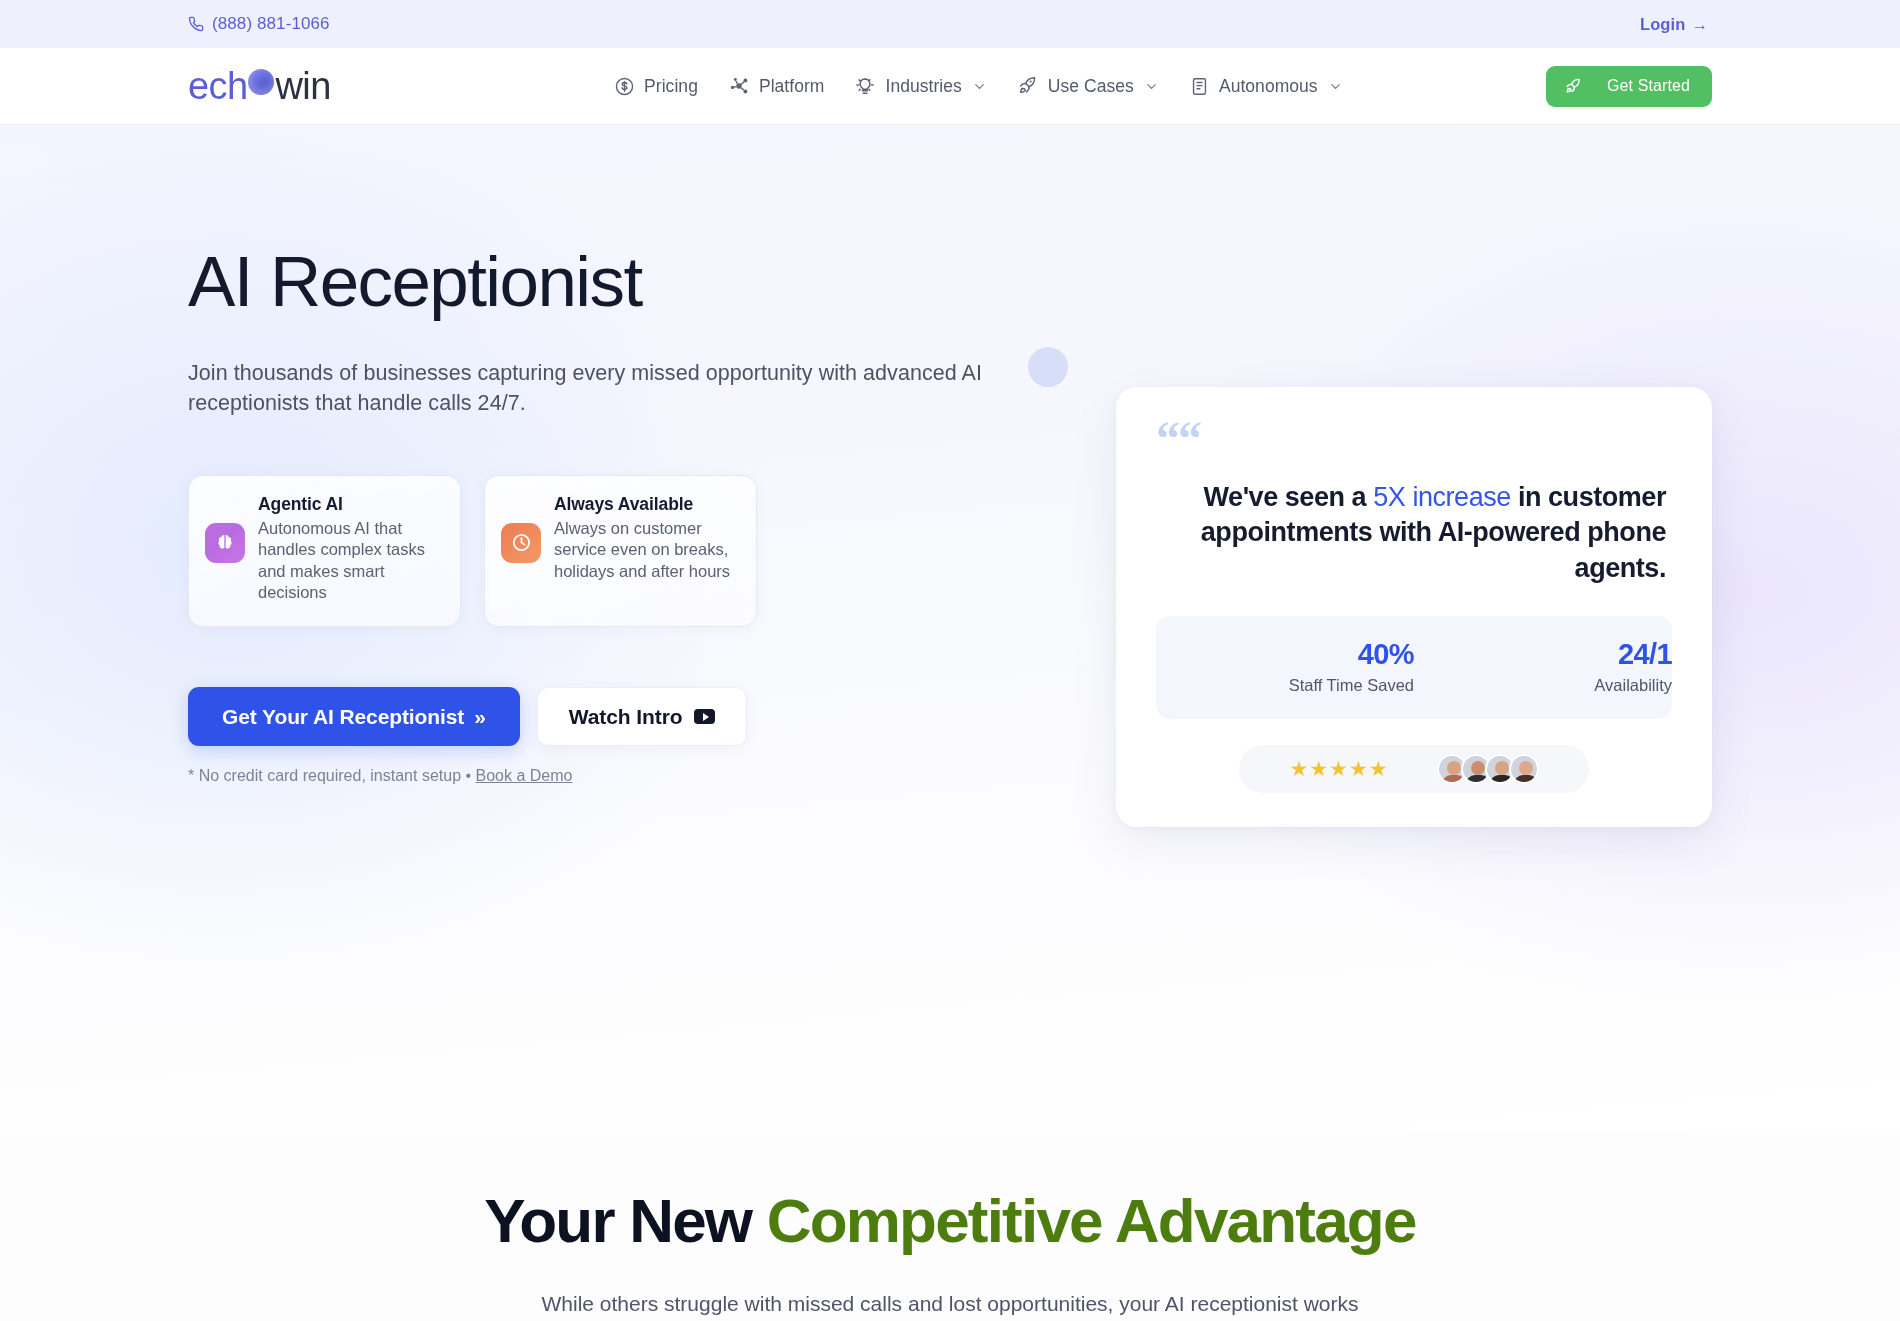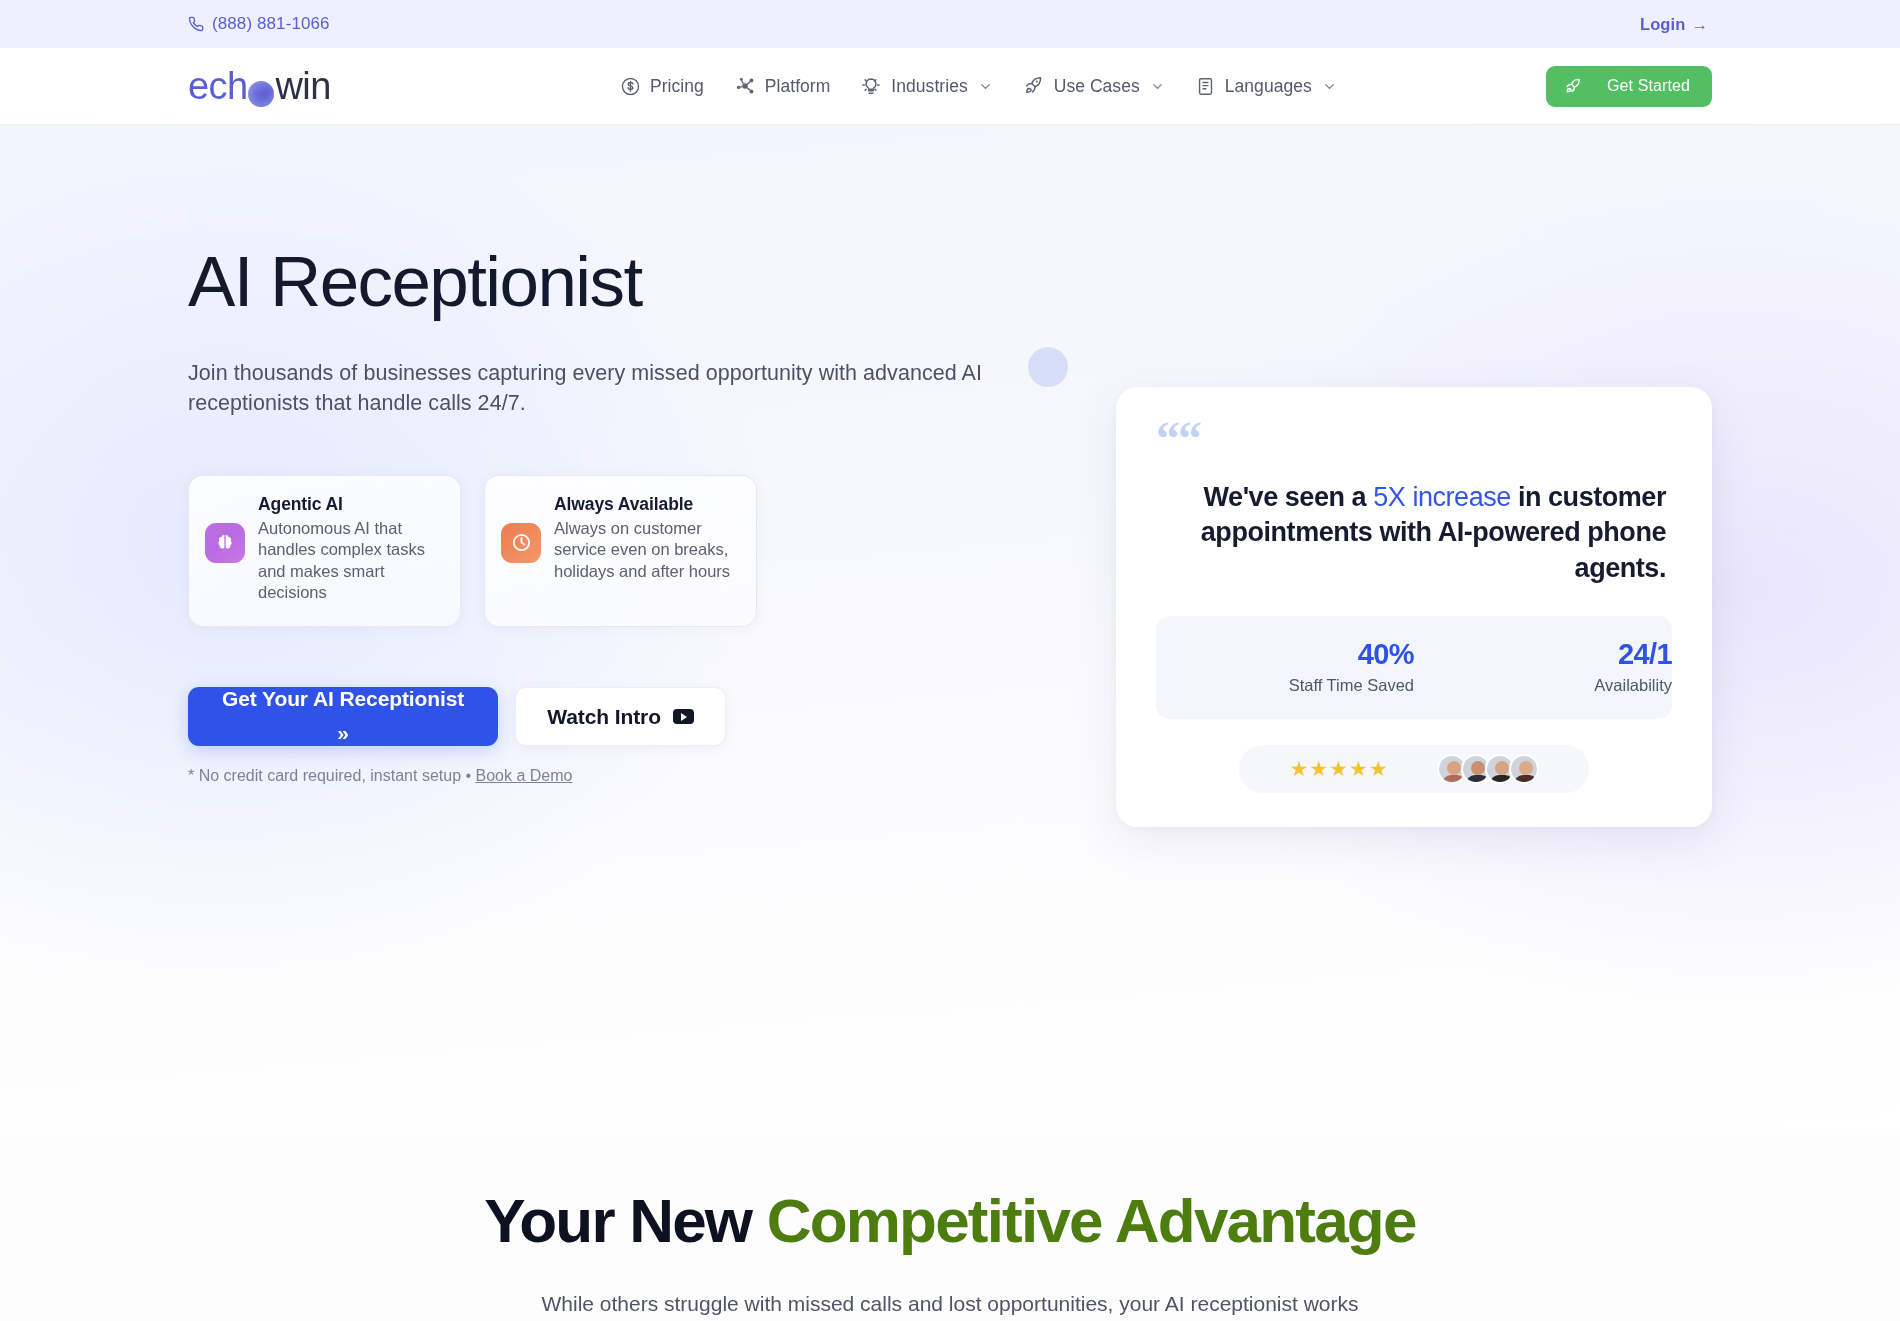--- a/index.html
+++ b/index.html
@@ -51,21 +51,21 @@
     background: #ffffff;
     display: flex;
     align-items: center;
     padding: 0 188px;
     position: relative;
     z-index: 30;
     border-bottom: 1px solid #f0f0f4;
   }
   .logo {
     display: flex;
-    align-items: flex-end;
+    align-items: flex-start;
     font-size: 38px;
     font-weight: 500;
     letter-spacing: -0.6px;
     line-height: 1;
     text-decoration: none;
     user-select: none;
   }
   .logo .logo-echo { color: #5b5fd4; }
   .logo .logo-win  { color: #2d3142; }
   .logo-orb {
@@ -219,21 +219,20 @@
     border-radius: 11px;
     font-size: 21px;
     font-weight: 700;
     padding: 0 34px;
     height: 59px;
     display: flex; align-items: center; gap: 10px;
     cursor: pointer;
     font-family: inherit;
     letter-spacing: -.1px;
     box-shadow: 0 5px 18px rgba(47,82,232,.22);
-    flex-direction: column;
   }
   .btn-secondary {
     background: #ffffff;
     color: #131829;
     border: 1px solid #eceef5;
     border-radius: 11px;
     font-size: 21px;
     font-weight: 700;
     padding: 0 31px;
     height: 59px;
@@ -477,21 +476,21 @@
       </span>
     </a>
 
     <a class="nav-item" href="#">
       <span class="nav-ico">
         <svg width="21" height="21" viewBox="0 0 24 24" fill="none" stroke="#5c6374" stroke-width="1.6" stroke-linejoin="round">
           <rect x="5.2" y="3.2" width="13.6" height="17.6" rx="1.6"></rect>
           <path d="M8.6 7.4h6.8M8.6 11h6.8M8.6 14.6h4.4"></path>
         </svg>
       </span>
-      <span>Languages</span>
+      <span>Autonomous</span>
       <span class="chev">
         <svg width="15" height="15" viewBox="0 0 24 24" fill="none" stroke="#777e8d" stroke-width="2" stroke-linecap="round">
             <path d="M6 9l6 6 6-6"></path>
           </svg>
       </span>
     </a>
   </div>
 
   <button class="btn-get-started">
     <span>

